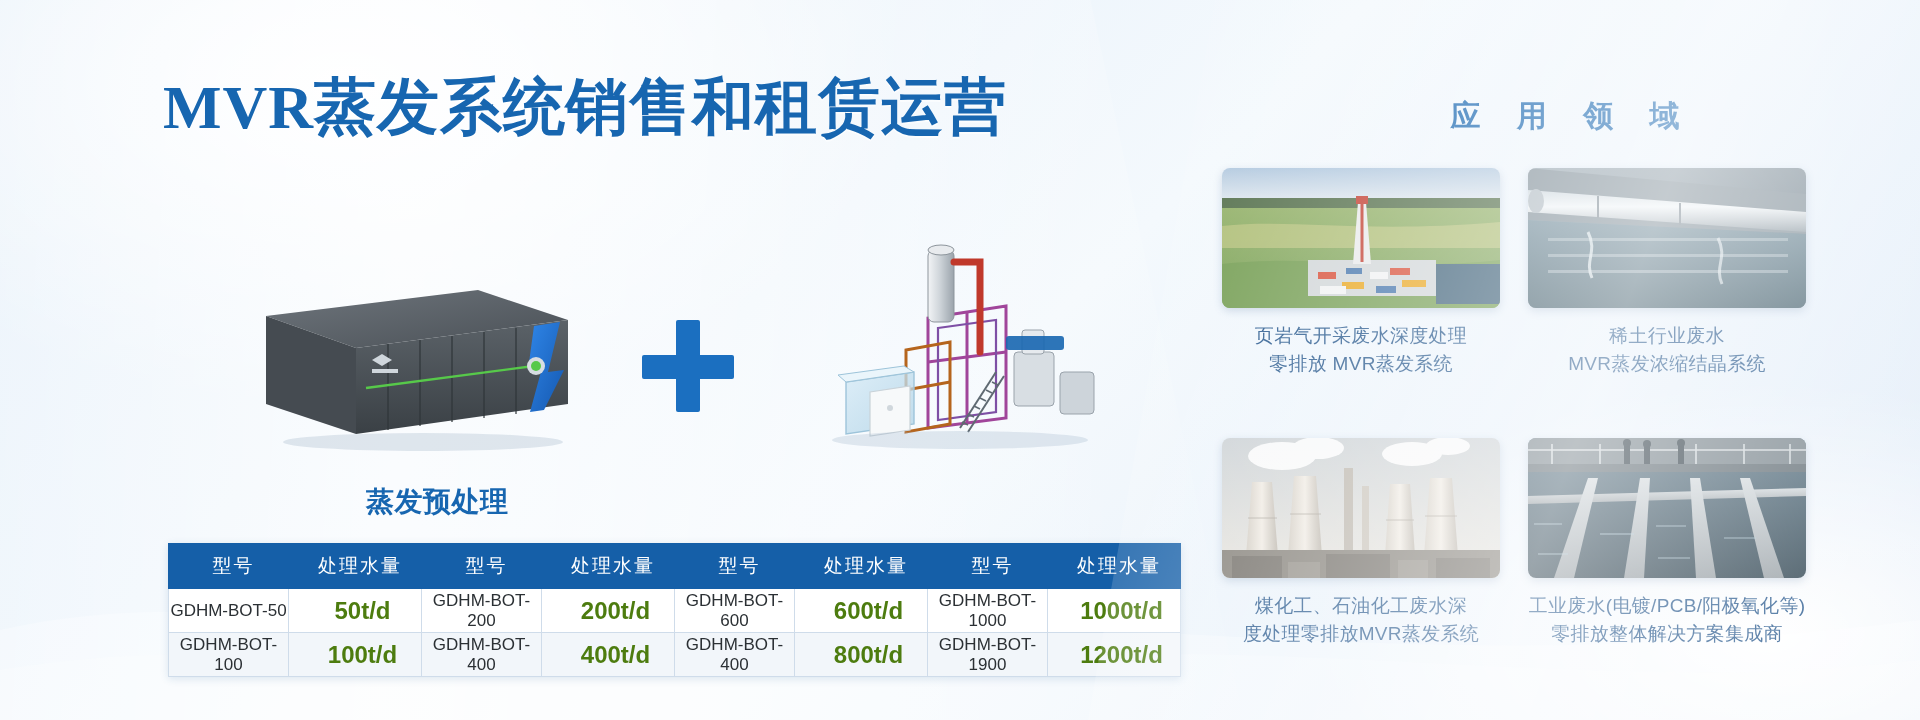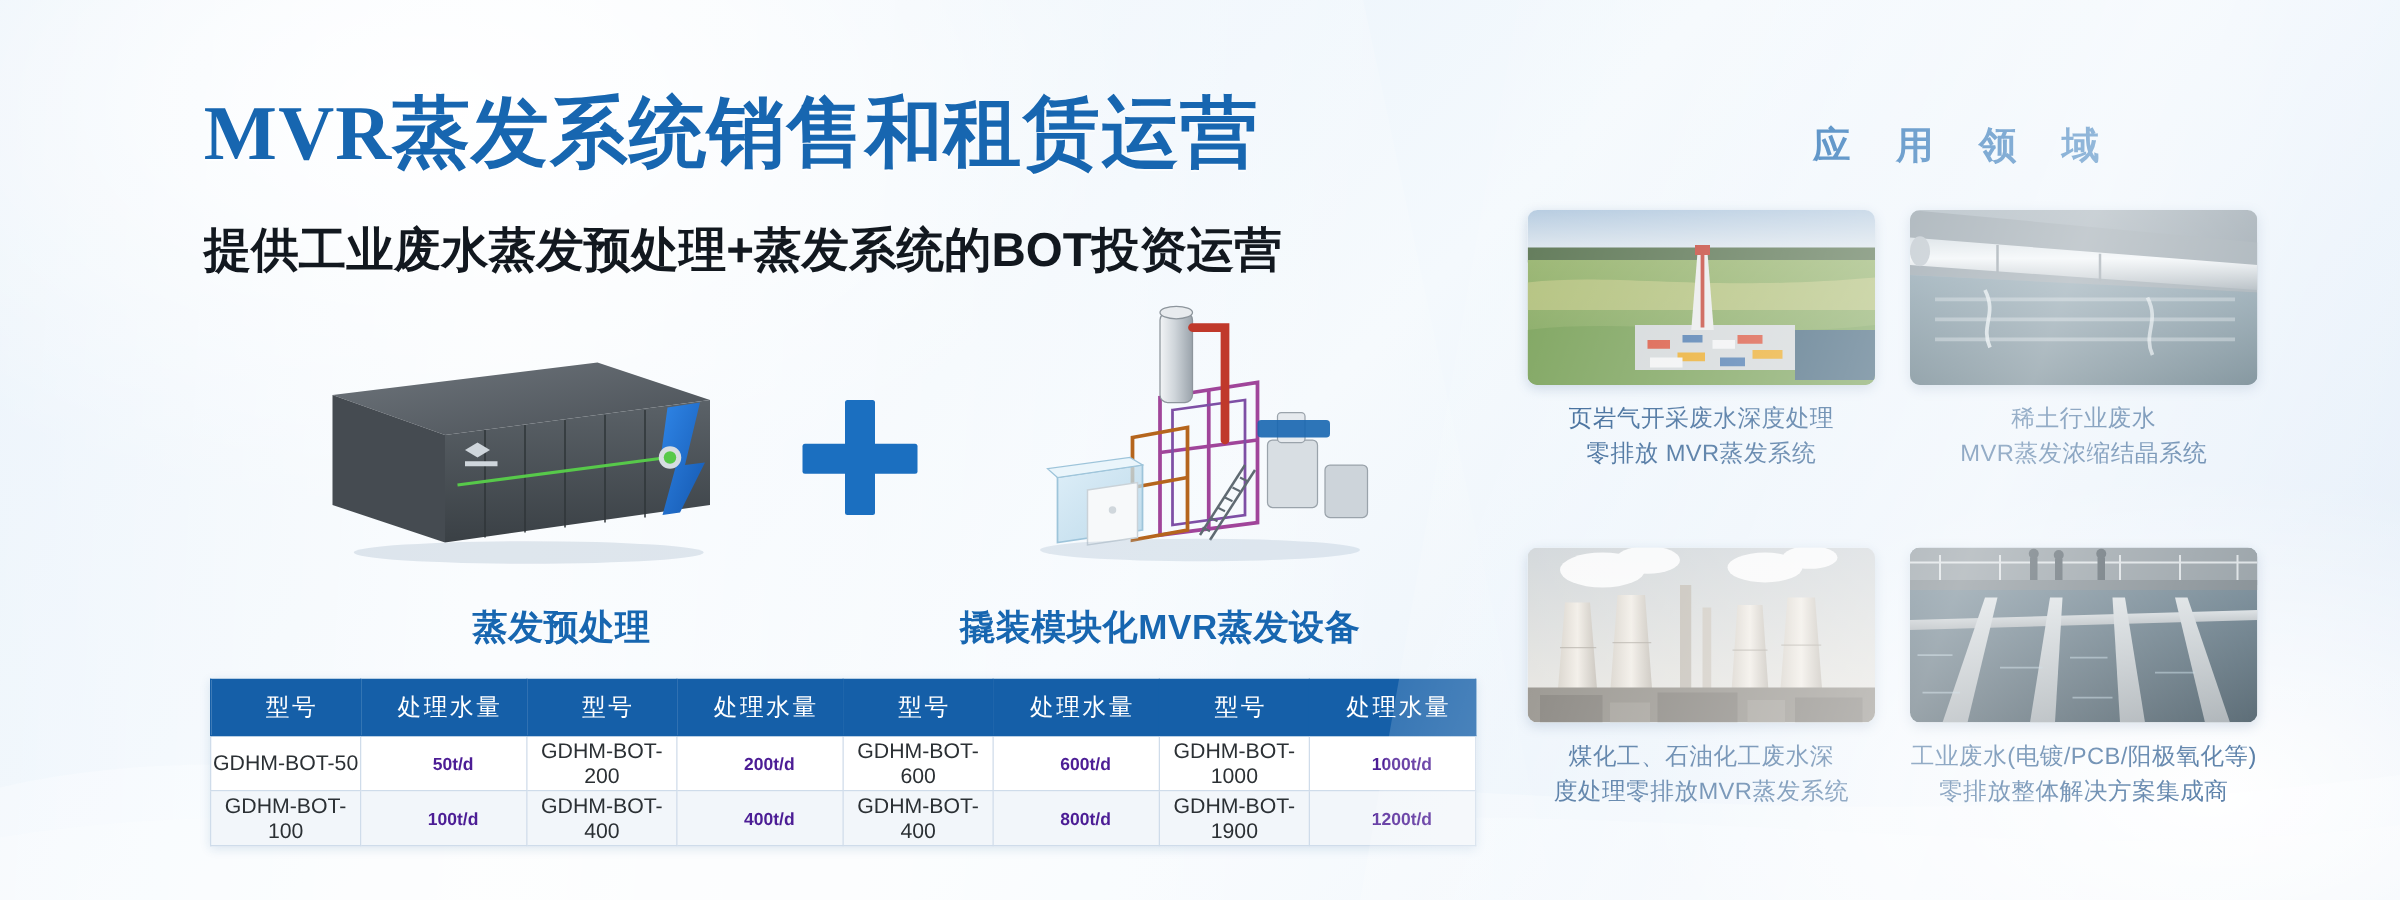--- a/index.html
+++ b/index.html
@@ -48,21 +48,21 @@
 
   
   .fig{position:absolute;}
   #fig-pre{left:248px;top:276px;width:330px;height:180px;}
   #fig-mvr{left:810px;top:232px;width:300px;height:230px;}
 
   .cap{
     position:absolute;font-size:28px;font-weight:bold;color:#1766b0;
     white-space:nowrap;letter-spacing:.5px;
   }
-  #cap-pre{left:378px;top:483px;font-family:Liberation Serif, serif;}
+  #cap-pre{left:366px;top:483px;font-family:Liberation Serif, serif;}
   #cap-mvr{left:768px;top:483px;}
 
   #plus{
     position:absolute;left:642px;top:320px;width:92px;height:92px;
   }
   #plus .bar{position:absolute;background:#1b6fc0;border-radius:2px;}
   #plus .bar.h{left:0;top:35px;width:92px;height:24px;}
   #plus .bar.v{left:34px;top:0;width:24px;height:92px;}
 
   
@@ -75,21 +75,21 @@
     background:#155fa8;color:#fff;font-size:19px;font-weight:normal;
     height:42px;text-align:center;border:1px solid #155fa8;
     letter-spacing:2px;
     padding-left:11px;
   }
   #spec td{
     height:41px;text-align:center;font-size:17px;color:#2b3034;
     border:1px solid #cfdcea;background:#fff;
   }
   #spec tr.alt td{background:#f2f6fa;}
-  #spec td.val{color:#4c1d95;font-weight:bold;font-size:14px;padding-left:16px;}
+  #spec td.val{color:#4d7c0f;font-weight:bold;font-size:24px;padding-left:16px;}
   #spec col.m{width:120px;}
   #spec col.v{width:133px;}
 
   
   #right{position:absolute;left:1210px;top:0;width:710px;height:720px;}
   #right-title{
     position:absolute;left:0;top:96px;width:710px;text-align:center;
     font-size:30px;font-weight:bold;color:#1766b0;letter-spacing:14px;
     text-indent:14px;
   }
@@ -114,21 +114,20 @@
 <div id="stage">
 
   <svg class="wave" viewBox="0 0 1920 240" preserveAspectRatio="none">
     <path d="M0,150 C260,90 520,200 820,160 C1120,120 1400,205 1920,140 L1920,240 L0,240 Z" fill="#ffffff" opacity=".5"></path>
     <path d="M0,190 C300,140 600,225 950,185 C1280,148 1600,220 1920,180 L1920,240 L0,240 Z" fill="#ffffff" opacity=".55"></path>
   </svg>
 
   <div id="left">
 
     <div id="title">MVR蒸发系统销售和租赁运营</div>
-    <div id="subtitle">提供工业废水蒸发预处理+蒸发系统的BOT投资运营</div>
 
     <div class="fig" id="fig-pre">
       <svg viewBox="0 0 330 180" width="330" height="180">
         <defs>
           <linearGradient id="gBoxTop" x1="0" y1="0" x2="1" y2="1">
             <stop offset="0" stop-color="#6e757c"></stop>
               <stop offset="1" stop-color="#4a5056"></stop>
           </linearGradient>
           <linearGradient id="gBoxFront" x1="0" y1="0" x2="0" y2="1">
             <stop offset="0" stop-color="#5b6268"></stop>
@@ -232,21 +231,20 @@
 
         <g transform="translate(196,104)">
           <rect x="0" y="0" width="58" height="14" rx="3" fill="#1766b0" opacity=".9"></rect>
         </g>
 
         <ellipse cx="150" cy="208" rx="128" ry="9" fill="#9fb4c8" opacity=".28"></ellipse>
       </svg>
     </div>
 
     <div class="cap" id="cap-pre">蒸发预处理</div>
-    <div class="cap" id="cap-mvr">撬装模块化MVR蒸发设备</div>
 
     <table id="spec">
       <colgroup>
         <col class="m">
           <col class="v">
           <col class="m">
           <col class="v">
         <col class="m">
           <col class="v">
           <col class="m">

